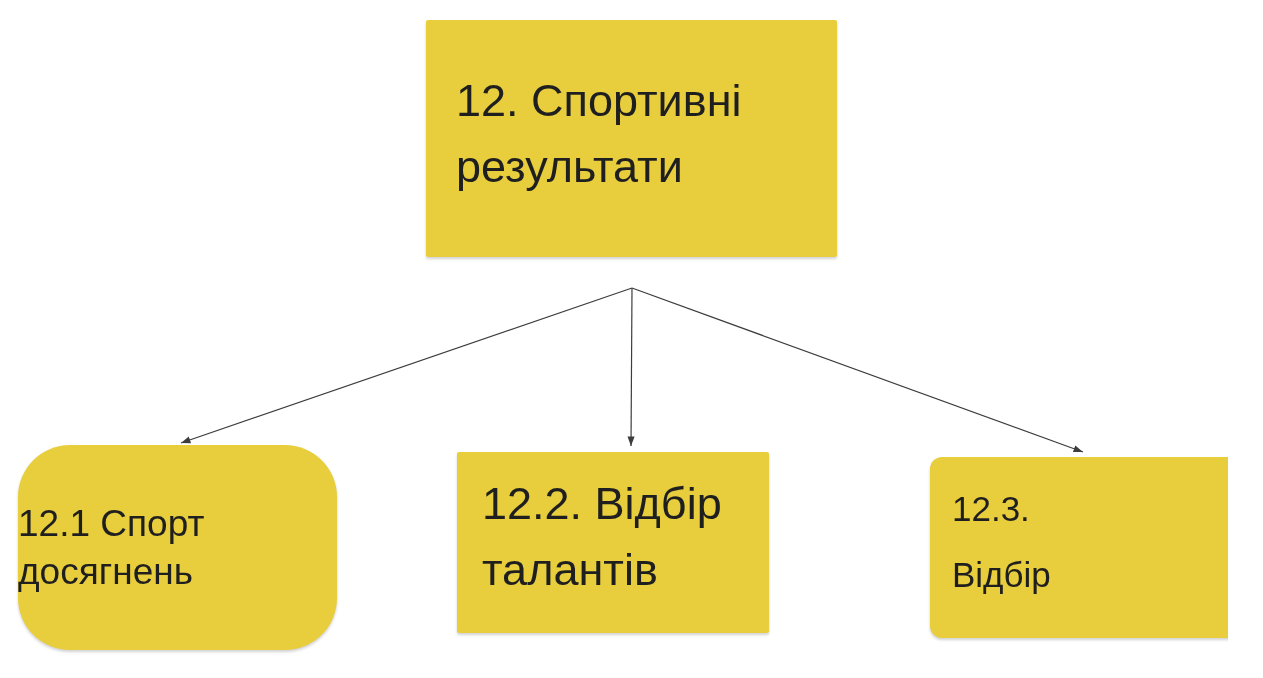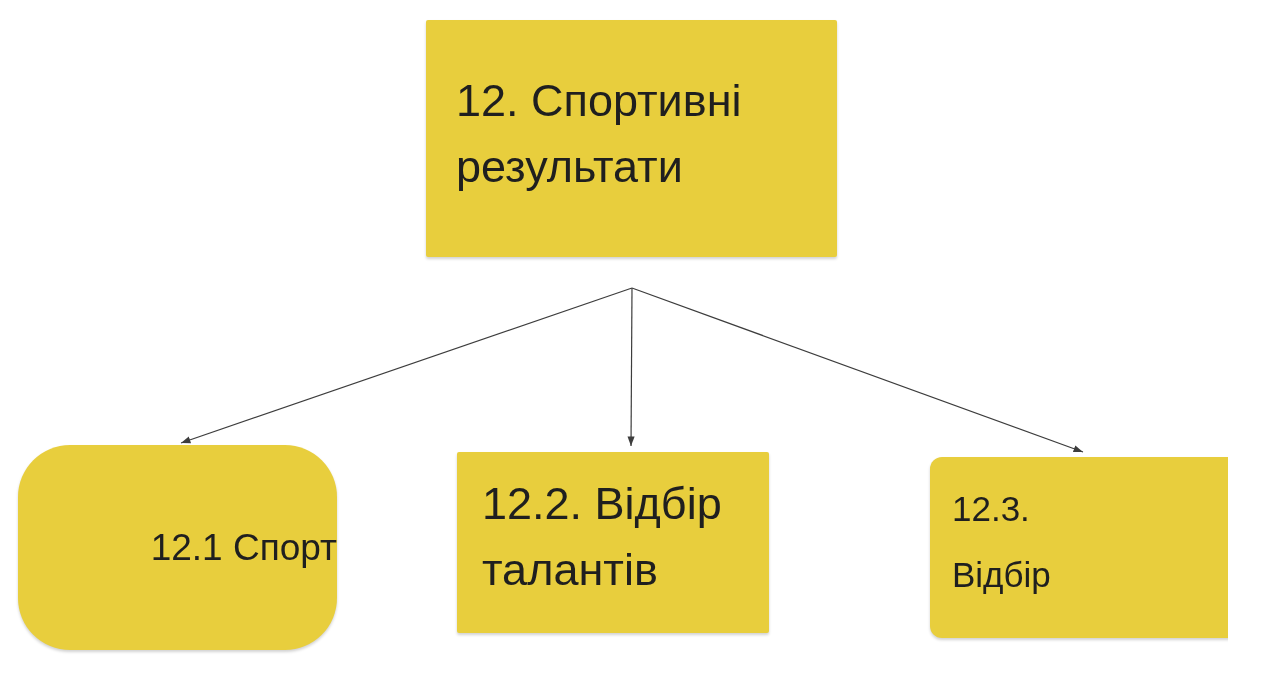--- a/index.html
+++ b/index.html
@@ -39,21 +39,21 @@
     line-height: 66px;
     border-radius: 2px;
   }
 
   .node-child-a {
     left: 18px; top: 445px;
     width: 319px; height: 205px;
     border-radius: 52px;
     font-size: 37px;
     line-height: 48px;
-    text-align: right;
+    text-align: left;
   }
 
   .node-child-b {
     left: 457px; top: 452px;
     width: 312px; height: 181px;
     padding: 0 12px 12px 25px;
     font-size: 45px;
     line-height: 66px;
     border-radius: 2px;
   }
@@ -91,20 +91,21 @@
     <line class="connector-line" x1="632" y1="288" x2="1083" y2="452" marker-end="url(#arrowhead)"></line>
   </svg>
 
   <div class="node node-root" aria-label="12. Спортивні результати">
     <div class="line">12. Спортивні</div>
     <div class="line">результати</div>
   </div>
 
   <div class="node node-child-a" aria-label="12.1 Спорт вищих досягнень">
     <div class="line">12.1 Спорт</div>
+    <div class="line">досягнень</div>
   </div>
 
   <div class="node node-child-b" aria-label="12.2. Відбір талантів">
     <div class="line">12.2. Відбір</div>
     <div class="line">талантів</div>
   </div>
 
   <div class="node node-child-c" aria-label="12.3. Тренери">
     <div class="line">12.3.</div>
     <div class="line">Відбір</div>

